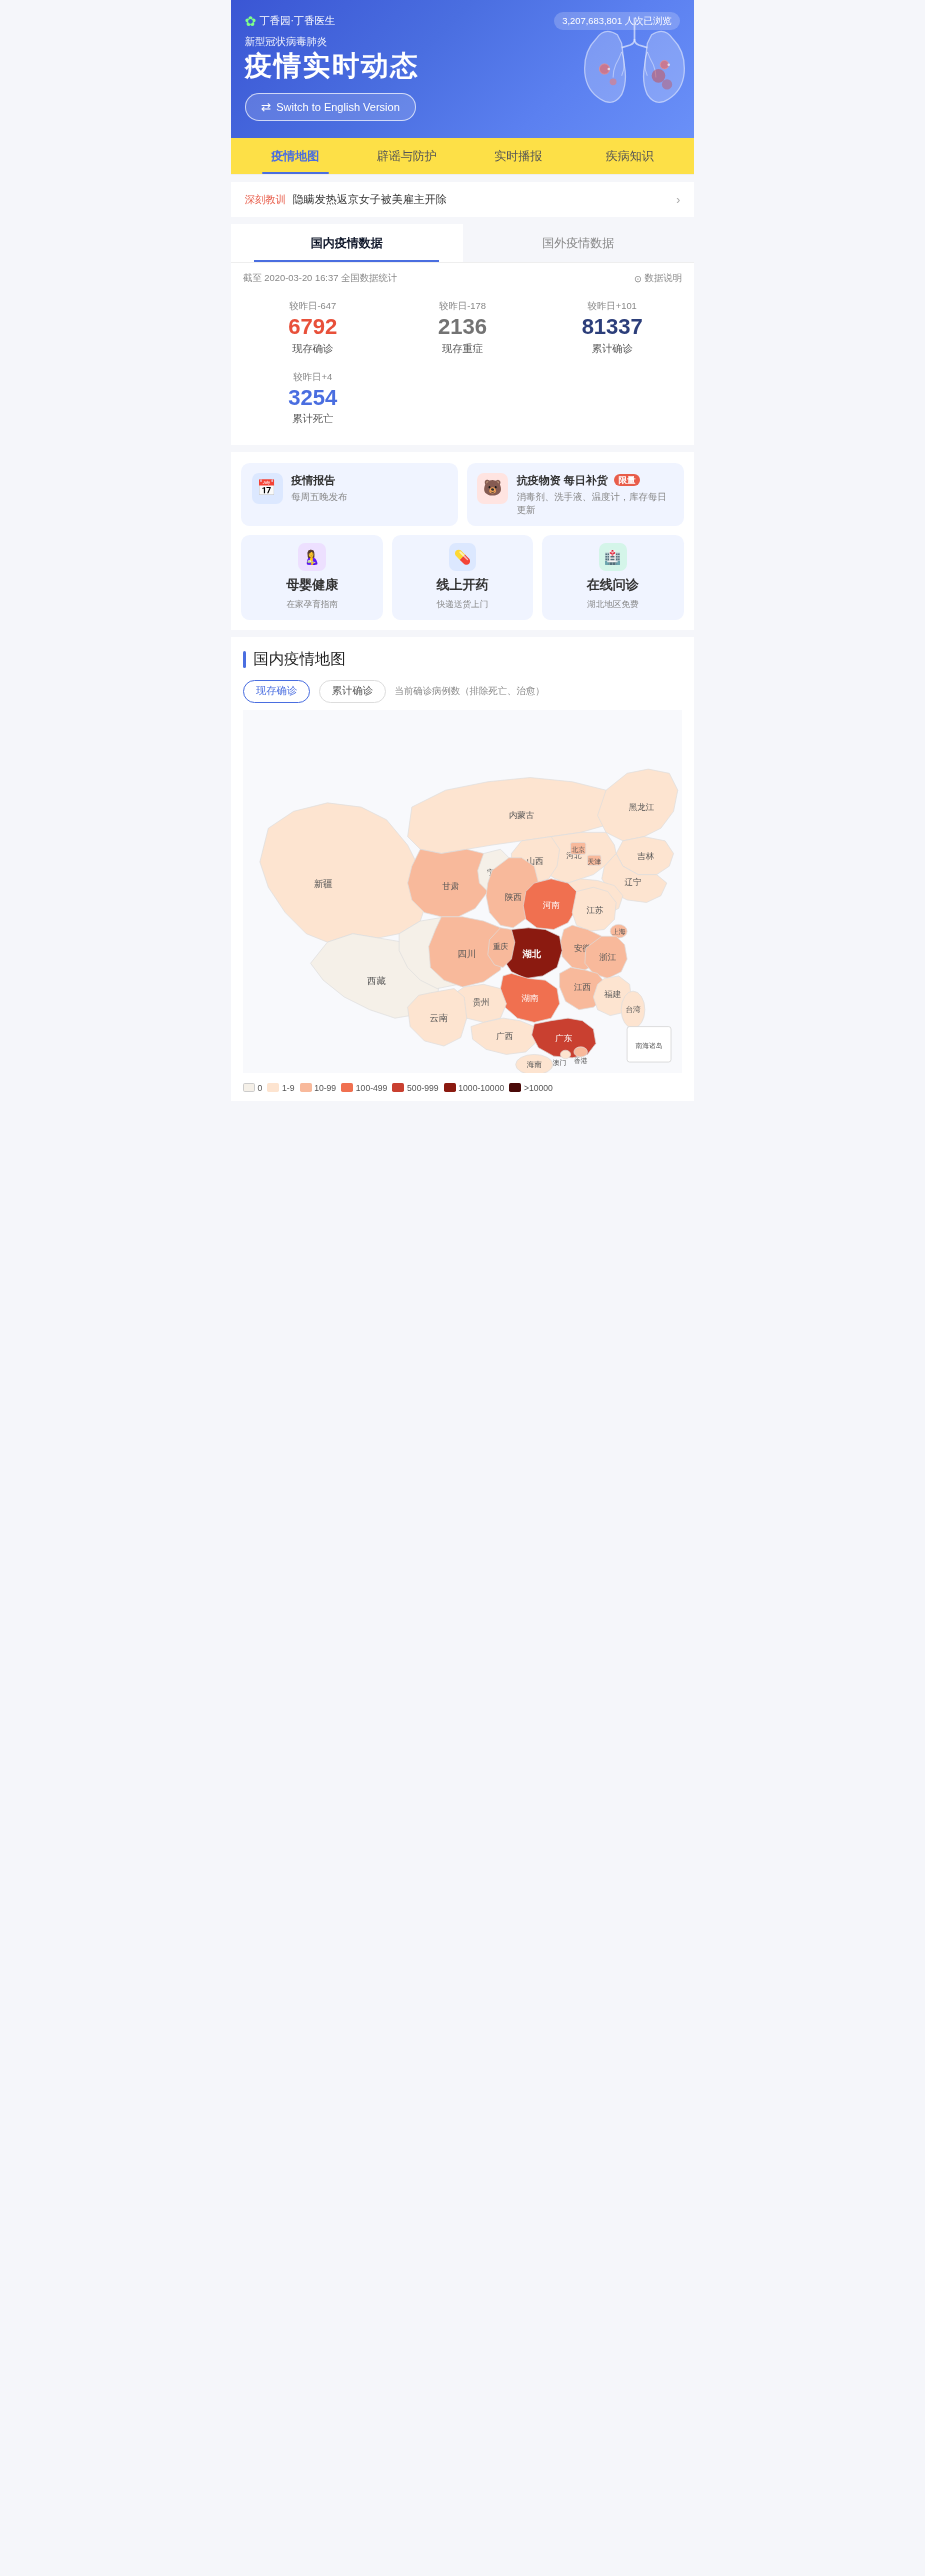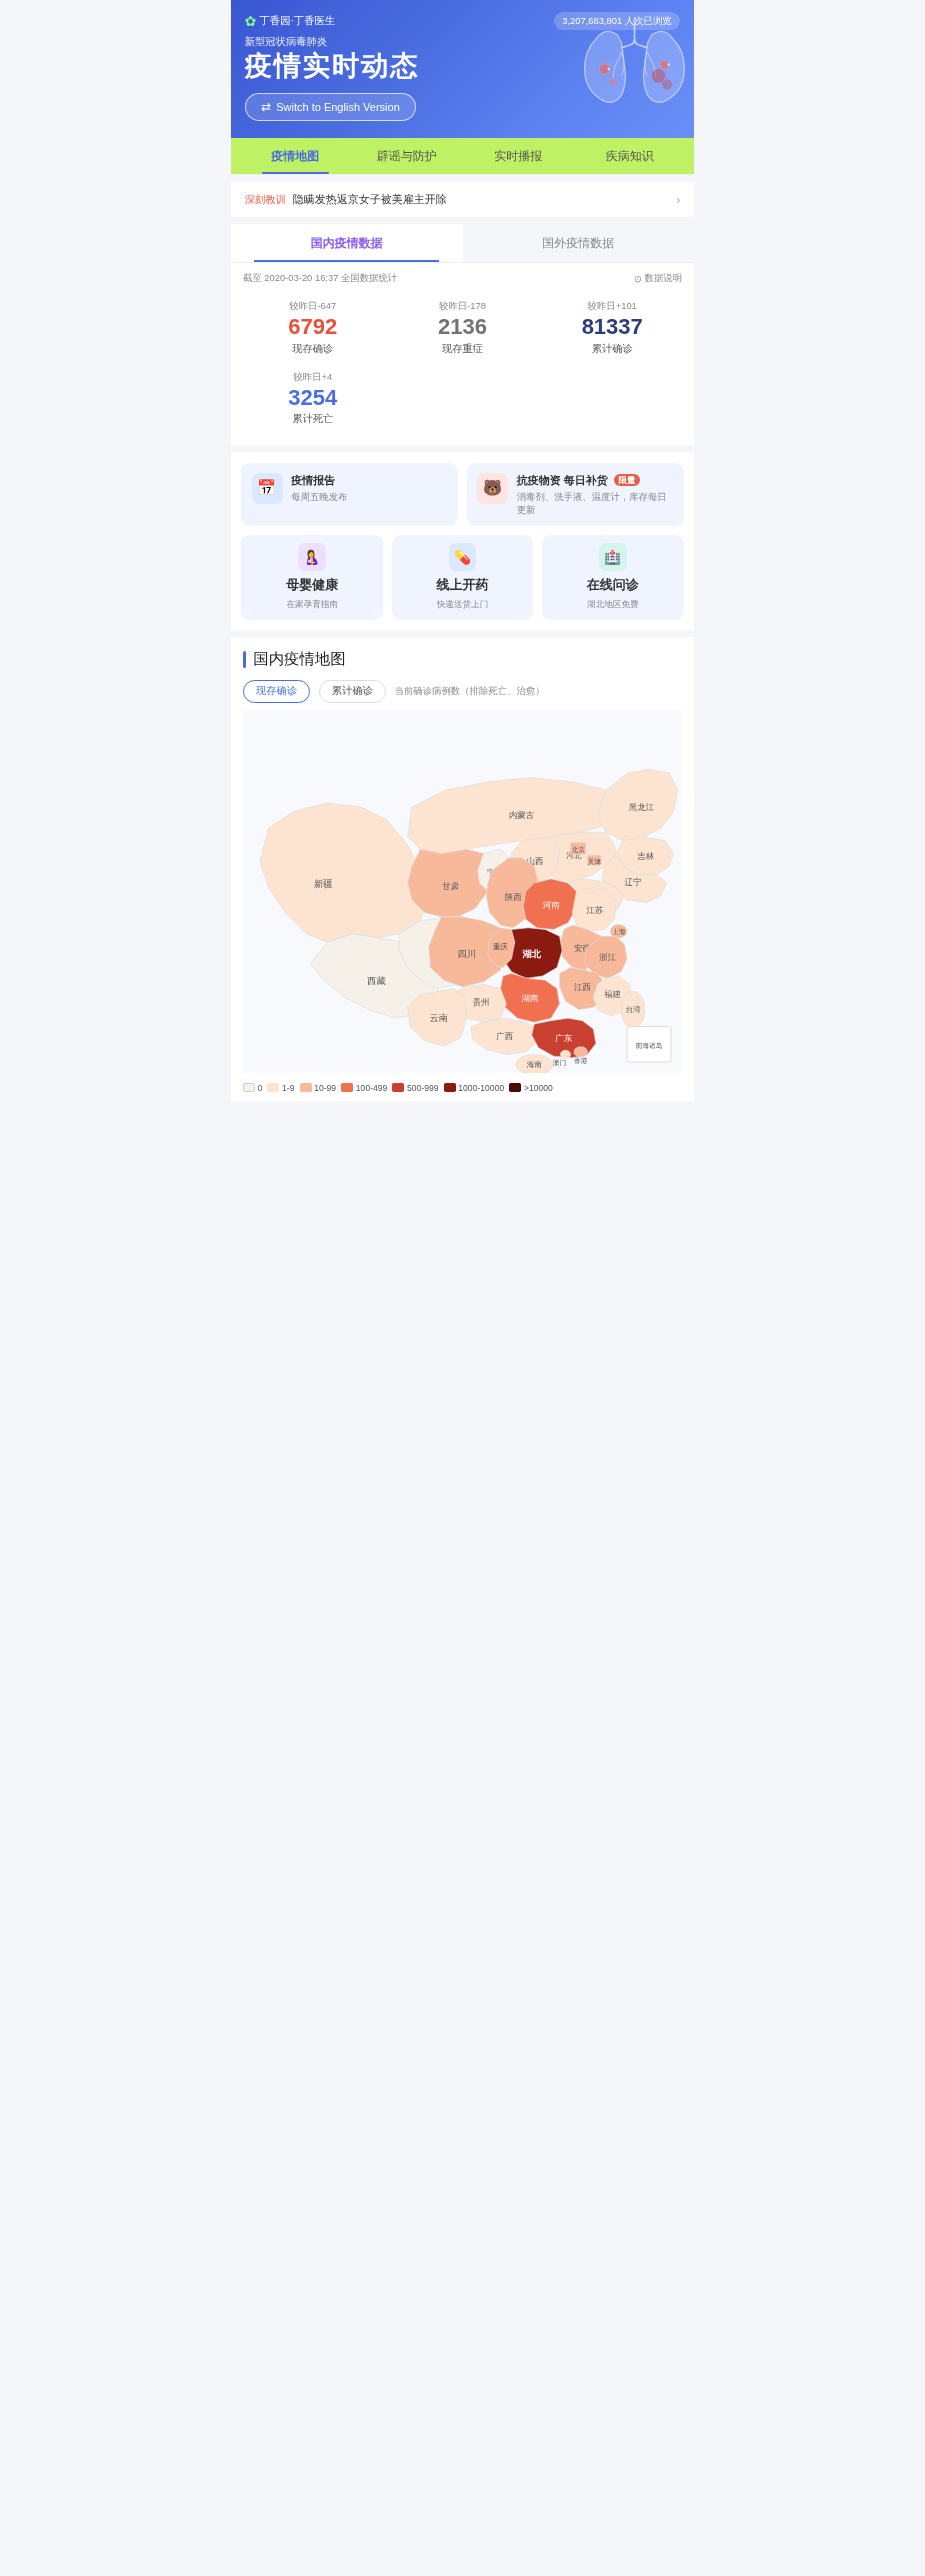--- a/index.html
+++ b/index.html
@@ -74,21 +74,21 @@
       position: absolute;
       right: -8.6px;
       top: 8.6px;
       width: 137px;
       height: 120px;
       opacity: 0.85;
     }
 
     
     .nav-tabs {
-      background: #bef264;
+      background: #fde047;
       display: flex;
       border-bottom: 0.9px solid #eee;
       padding: 0 8.6px;
       align-items: center;
     }
     .nav-tab {
       flex: 1;
       text-align: center;
       padding: 10.3px 0 8.6px;
       font-size: 12px;
@@ -148,21 +148,21 @@
     .data-tab {
       flex: 1;
       text-align: center;
       padding: 10.3px 0;
       font-size: 12px;
       color: #888;
       cursor: pointer;
       position: relative;
     }
     .data-tab.active {
-      color: #8b5cf6;
+      color: #0f172a;
       font-weight: 600;
       background: white;
     }
     .data-tab.inactive {
       background: #f5f6fa;
       color: #888;
     }
     .data-tab.active::after {
       content: '';
       position: absolute;

